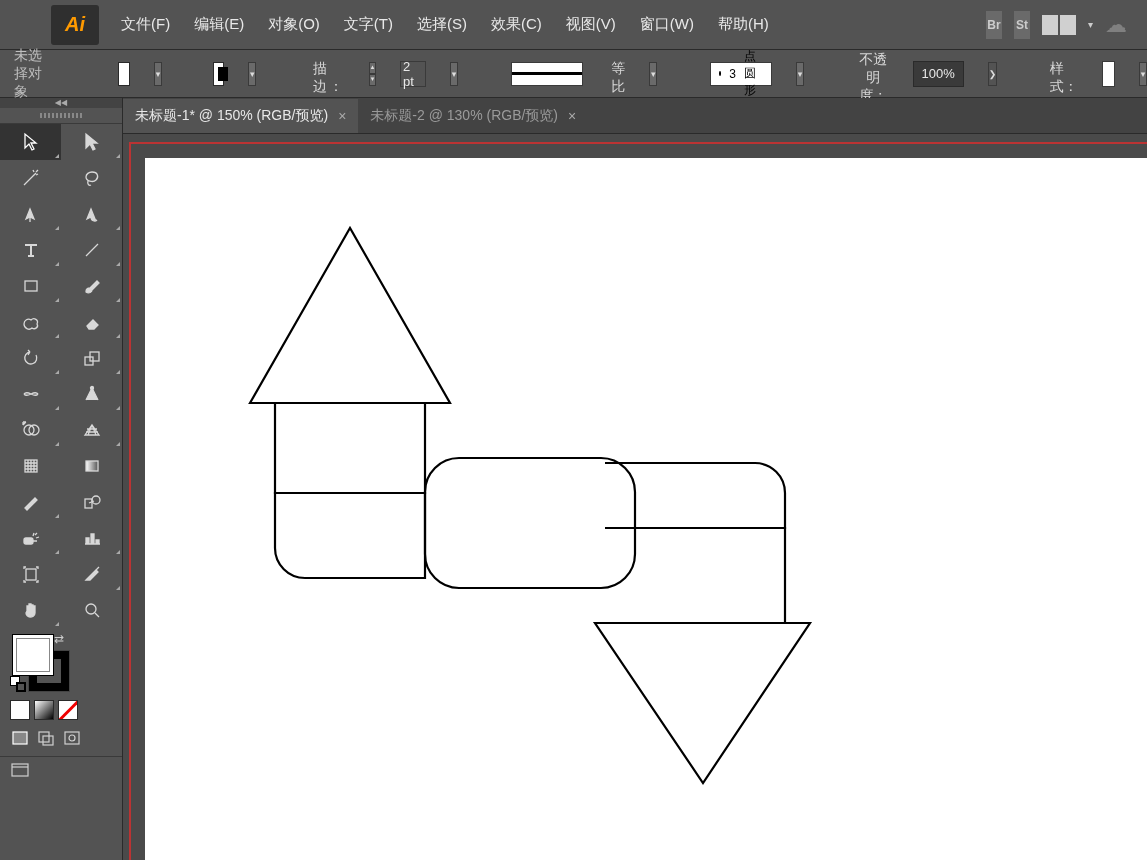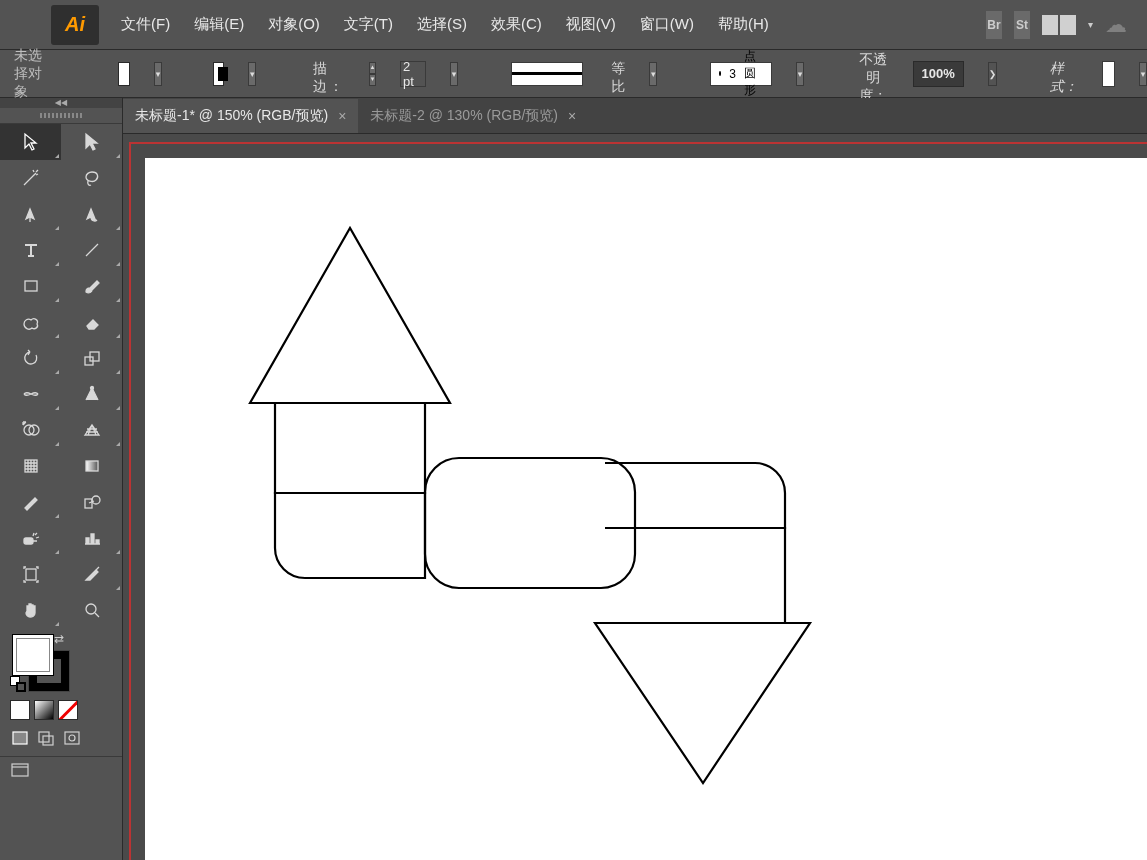--- a/index.html
+++ b/index.html
@@ -25,21 +25,21 @@
   .swatch.stroke-ind::after { content:""; position:absolute; inset:4px; border: 5px solid #000; }
   .dd-caret { width: 16px; height: 24px; background: #6a6a6a; display: flex; align-items: center; justify-content: center; font-size: 9px; color: #ddd; border:1px solid #3a3a3a; }
   .cb-label { color: #d8d8d8; font-size: 14px; letter-spacing: 2px; margin-top: 8px; }
   .cb-field { height: 26px; background: #535353; border: 1px solid #3a3a3a; display: flex; align-items: center; padding: 0 2px; color: #e8e8e8; font-size: 13px; }
   .stepper { display:flex; flex-direction:column; width: 16px; }
   .stepper div { height: 12px; background:#6a6a6a; border:1px solid #3a3a3a; font-size:7px; text-align:center; line-height:8px; color:#ddd; }
   .stroke-preview { width: 80px; height: 24px; background: #fff; border:1px solid #3a3a3a; display:flex; align-items:center; justify-content:center; }
   .stroke-preview .line { height:3px; width:70px; background:#000; }
   .profile-preview { width: 120px; height: 24px; background:#fff; border:1px solid #3a3a3a; display:flex; align-items:center; padding:0 8px; gap:8px; color:#000; font-size:12px; }
   .profile-preview .dot { width:5px; height:5px; background:#000; border-radius:50%; }
-  .opacity-field { width: 70px; height:26px; background:#3a3a3a; border:1px solid #2a2a2a; display:flex; align-items:center; padding:0 8px; color:#e8e8e8;font-weight:bold; }
+  .opacity-field { width: 70px; height:26px; background:#3a3a3a; border:1px solid #2a2a2a; display:flex; align-items:center; padding:0 8px; color:#e8e8e8; }
   .style-swatch { width: 28px; height:26px; background:#fff; border:1px solid #3a3a3a; }
 
   
   .main { display:flex; height: calc(860px - 98px); }
   
   
   .toolbox-wrap { width: 122px; display:flex; flex-direction:column; }
   .toolbox-collapse { height: 10px; background:#434343; text-align:center; font-size:8px; color:#aaa; }
   .tool-drag { height: 16px; background:#535353; border-bottom:1px solid #3a3a3a; display:flex; align-items:center; justify-content:center; }
   .tool-drag .grip { width:42px; height:5px; background:repeating-linear-gradient(90deg,#888 0 2px, transparent 2px 4px); }
@@ -145,21 +145,21 @@
     <span>点圆形</span>
   </span>
   <span class="dd-caret">▾</span>
 
   <span style="width:14px"></span>
   <span class="cb-label" style="letter-spacing:0;text-align:center;">不透明度：</span>
   <span class="opacity-field">100%</span>
   <span class="dd-caret" style="background:#535353;">❯</span>
 
   <span style="width:10px"></span>
-  <span class="cb-label" style="letter-spacing:0;font-style:italic;">样式：</span>
+  <span class="cb-label" style="letter-spacing:0;">样式：</span>
   <span class="style-swatch"></span>
   <span class="dd-caret">▾</span>
 </div>
 
 <div class="main">
 
   <div class="toolbox-wrap">
     <div class="toolbox-collapse">◀◀</div>
     <div class="tool-drag">
         <div class="grip"></div>

